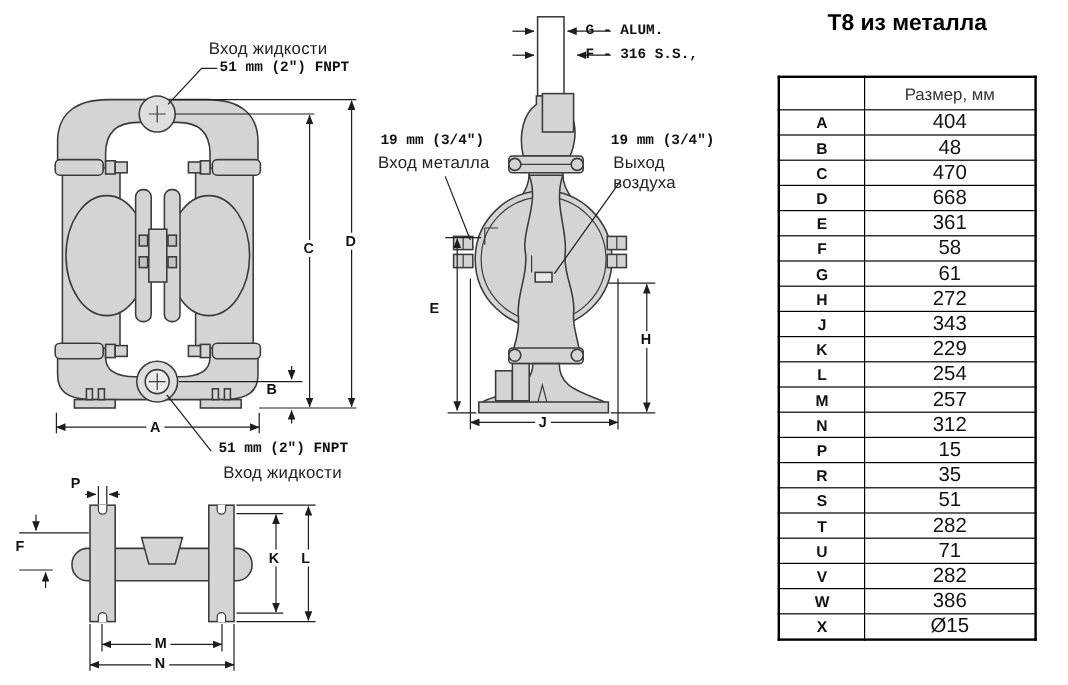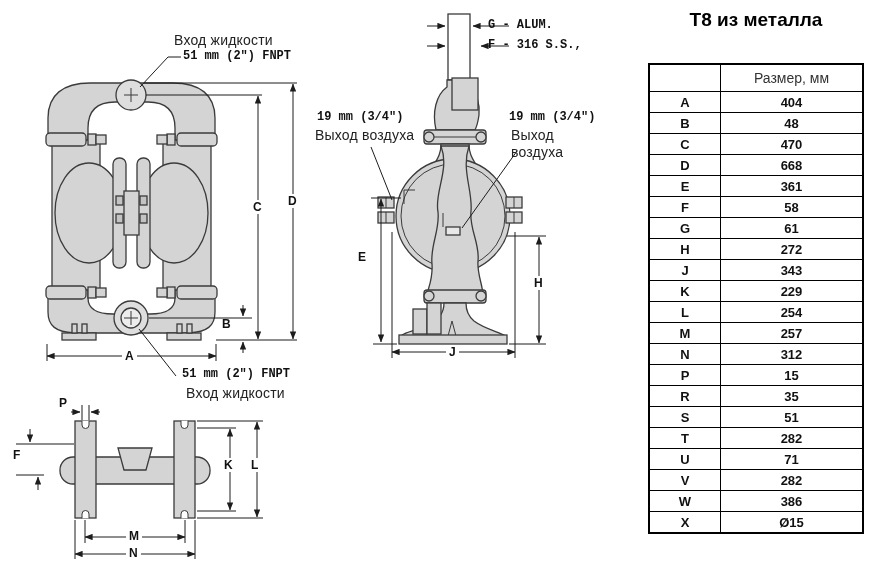--- a/index.html
+++ b/index.html
@@ -22,21 +22,21 @@
          font-size:19px;font-weight:700;color:#000;}
   table.dims{
     position:absolute;left:648px;top:63px;width:216px;
     border-collapse:collapse;table-layout:fixed;
     border:2px solid #000;
   }
   table.dims td{border:1.5px solid #000;text-align:center;padding:0;}
   td.hd-blank{width:70px;}
   td.hd{height:26px;font-size:14px;font-weight:400;color:#333;}
   td.dl{height:20px;font-size:13px;font-weight:700;}
-  td.dv{height:20px;font-size:13px;font-weight:700;}
+  td.dv{height:20px;font-size:17px;font-weight:400;}
 </style>
 </head>
 <body>
 
 <div class="stage">
 
   <svg width="645" height="571" viewBox="0 0 645 571">
     <defs>
       <marker id="arr" viewBox="0 0 10 8" refX="9.5" refY="4" markerWidth="8" markerHeight="6.4" orient="auto-start-reverse">
         <path d="M0,0 L10,4 L0,8 Z" fill="#1d1d1d"></path>
@@ -175,21 +175,21 @@
       <path d="M75,520 V559 M195,520 V559"></path>
       <line x1="75" y1="554" x2="195" y2="554" marker-start="url(#arr)" marker-end="url(#arr)"></line>
     </g>
   </svg>
 
   <div class="lbl cyr" style="left:174px;top:32px">Вход жидкости</div>
   <div class="lbl note" style="left:183px;top:50px">51 mm (2") FNPT</div>
   <div class="lbl note" style="left:488px;top:19px">G - ALUM.</div>
   <div class="lbl note" style="left:488px;top:39px">F - 316 S.S.,</div>
   <div class="lbl note" style="left:317px;top:111px">19 mm (3/4")</div>
-  <div class="lbl cyr" style="left:315px;top:127px">Выход воздуха</div>
+  <div class="lbl cyr" style="left:315px;top:127px">Вход металла</div>
   <div class="lbl note" style="left:509px;top:111px">19 mm (3/4")</div>
   <div class="lbl cyr" style="left:511px;top:127px">Выход</div>
   <div class="lbl cyr" style="left:511px;top:144px">воздуха</div>
   <div class="lbl note" style="left:182px;top:368px">51 mm (2") FNPT</div>
   <div class="lbl cyr" style="left:186px;top:385px">Вход жидкости</div>
 
   <div class="dimL onLine" style="left:122px;top:349px">A</div>
   <div class="dimL" style="left:222px;top:317px">B</div>
   <div class="dimL onLine" style="left:250px;top:200px">C</div>
   <div class="dimL onLine" style="left:285px;top:194px">D</div>

